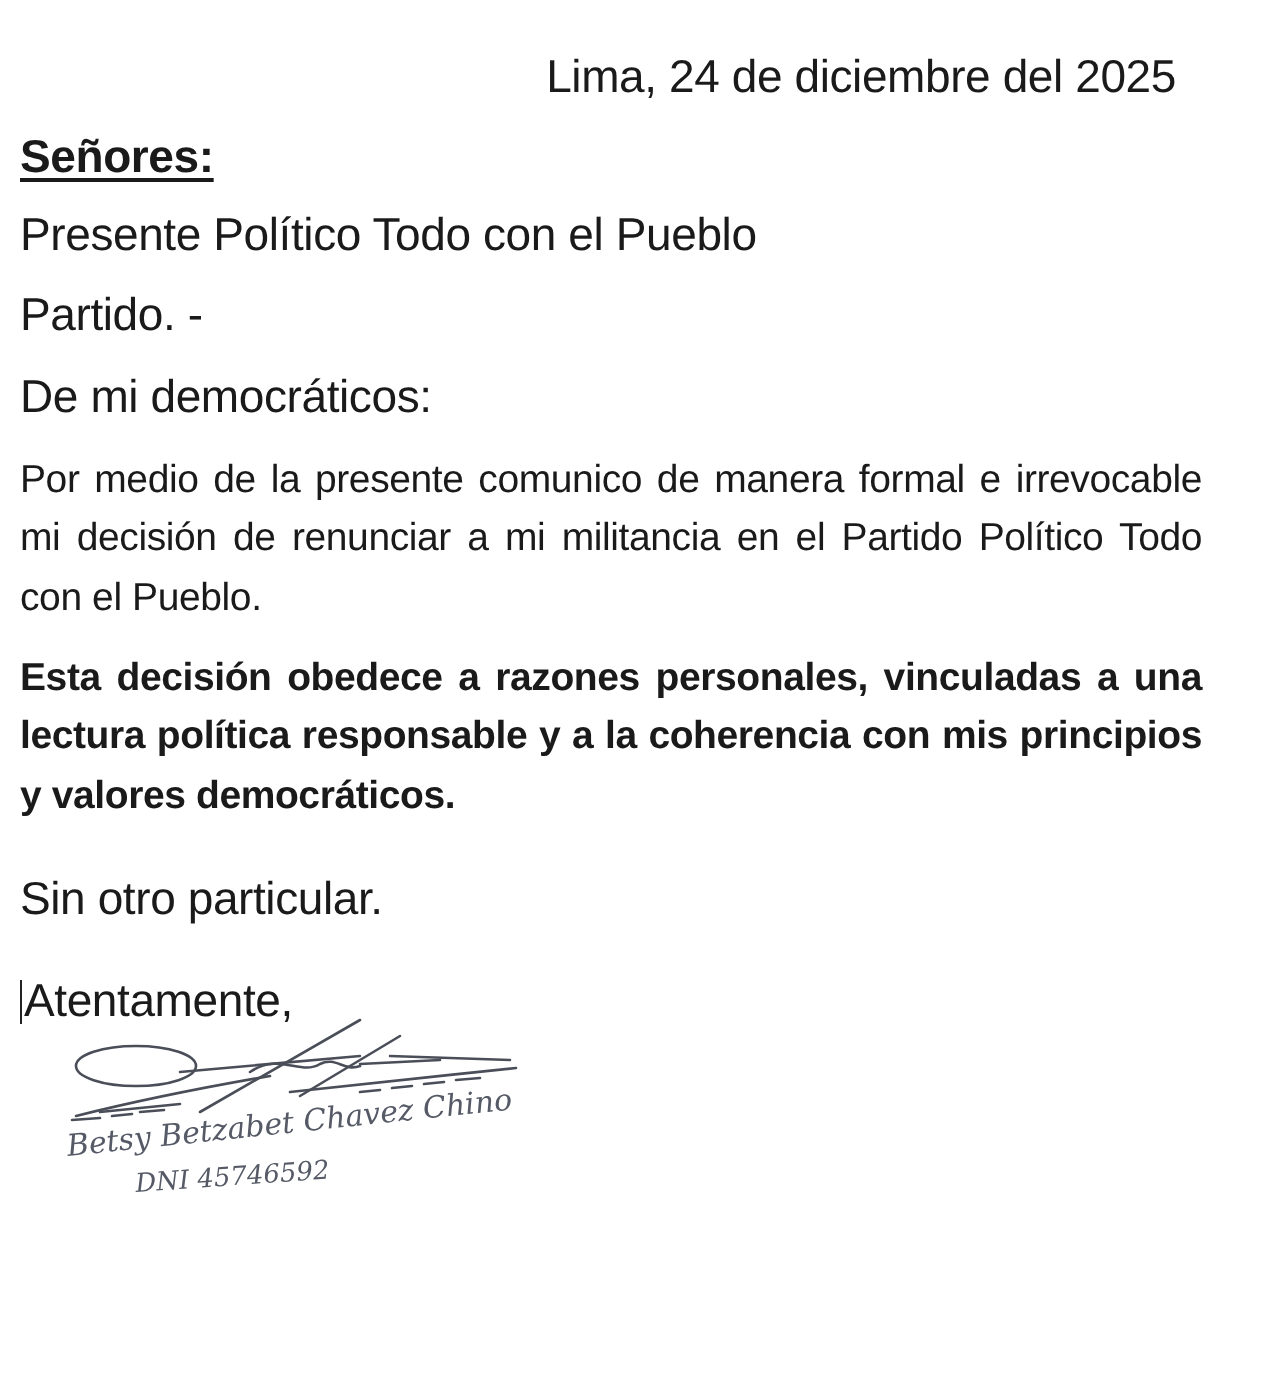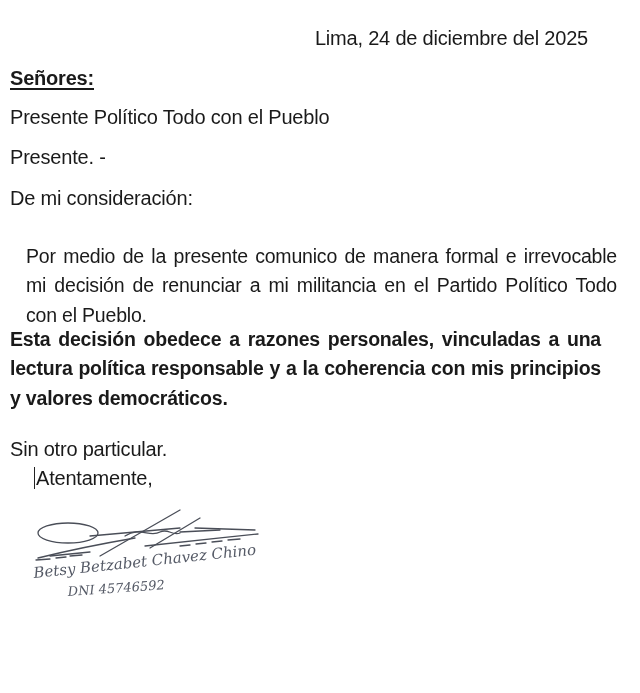--- a/index.html
+++ b/index.html
@@ -1,42 +1,42 @@
 <!DOCTYPE html>
 <html><head>
 <meta charset="utf-8">
 <style>
   html, body { margin:0; padding:0; }
   body {
     width:640px; height:693px; background:#ffffff; position:relative; overflow:hidden;
     font-family:"Liberation Sans", "DejaVu Sans", sans-serif; color:#1a1a1a;
   }
-  .line { position:absolute; left:10px; font-size:20px; line-height:24px; white-space:nowrap; letter-spacing:-0.2px; }
+  .line { position:absolute; left:10px; font-size:23px; line-height:24px; white-space:nowrap; letter-spacing:-0.2px; }
   .date { left:auto; right:52px; }
   .salutation { font-weight:bold; text-decoration:underline; text-decoration-thickness:1.5px; text-underline-offset:3px; }
   .para { position:absolute; left:10px; width:591px; font-size:19.5px; line-height:29.4px; text-align:justify; letter-spacing:-0.2px; }
   .cursor { display:inline-block; width:1px; height:22px; background:#222; vertical-align:-4px; margin-right:1px; }
   .signature { position:absolute; left:30px; top:508px; width:250px; height:95px; }
   .sig-text { font-family:"DejaVu Serif", serif; font-style:italic; fill:#555a66; }
 </style>
 </head>
 <body>
 
 <div>
   <div class="line date" style="top:26px;">Lima, 24 de diciembre del 2025</div>
   <div class="line salutation" style="top:66px;">Señores:</div>
   <div class="line" style="top:105px;">Presente Político Todo con el Pueblo</div>
-  <div class="line" style="top:145px;">Presente. -</div>
-  <div class="line" style="top:186px;">De mi consideración:</div>
+  <div class="line" style="top:145px;">Partido. -</div>
+  <div class="line" style="top:186px;">De mi democráticos:</div>
 
-  <p class="para" style="top:226px; margin:16px;">Por medio de la presente comunico de manera formal e irrevocable mi decisión de renunciar a mi militancia en el Partido Político Todo con el Pueblo.</p>
+  <p class="para" style="top:226px; margin:0;">Por medio de la presente comunico de manera formal e irrevocable mi decisión de renunciar a mi militancia en el Partido Político Todo con el Pueblo.</p>
   <p class="para" style="top:325px; margin:0;font-weight:bold;">Esta decisión obedece a razones personales, vinculadas a una lectura política responsable y a la coherencia con mis principios y valores democráticos.</p>
 
   <div class="line" style="top:437px;">Sin otro particular.</div>
-  <div class="line" style="top:466px;margin-left:24px;">
+  <div class="line" style="top:488px;">
     <span class="cursor"></span><span>Atentamente,</span>
   </div>
 
   <svg class="signature" viewBox="0 0 250 95">
     <g fill="none" stroke="#4a4e58" stroke-width="1.3" stroke-linecap="round">
       <ellipse cx="38" cy="25" rx="30" ry="10"></ellipse>
       <path d="M60 28 L150 20"></path>
       <path d="M8 50 C 40 42, 70 36, 105 30"></path>
       <path d="M70 48 L150 2"></path>
       <path d="M95 28 C 110 18, 120 30, 130 24 C 138 20, 142 28, 150 25"></path>

